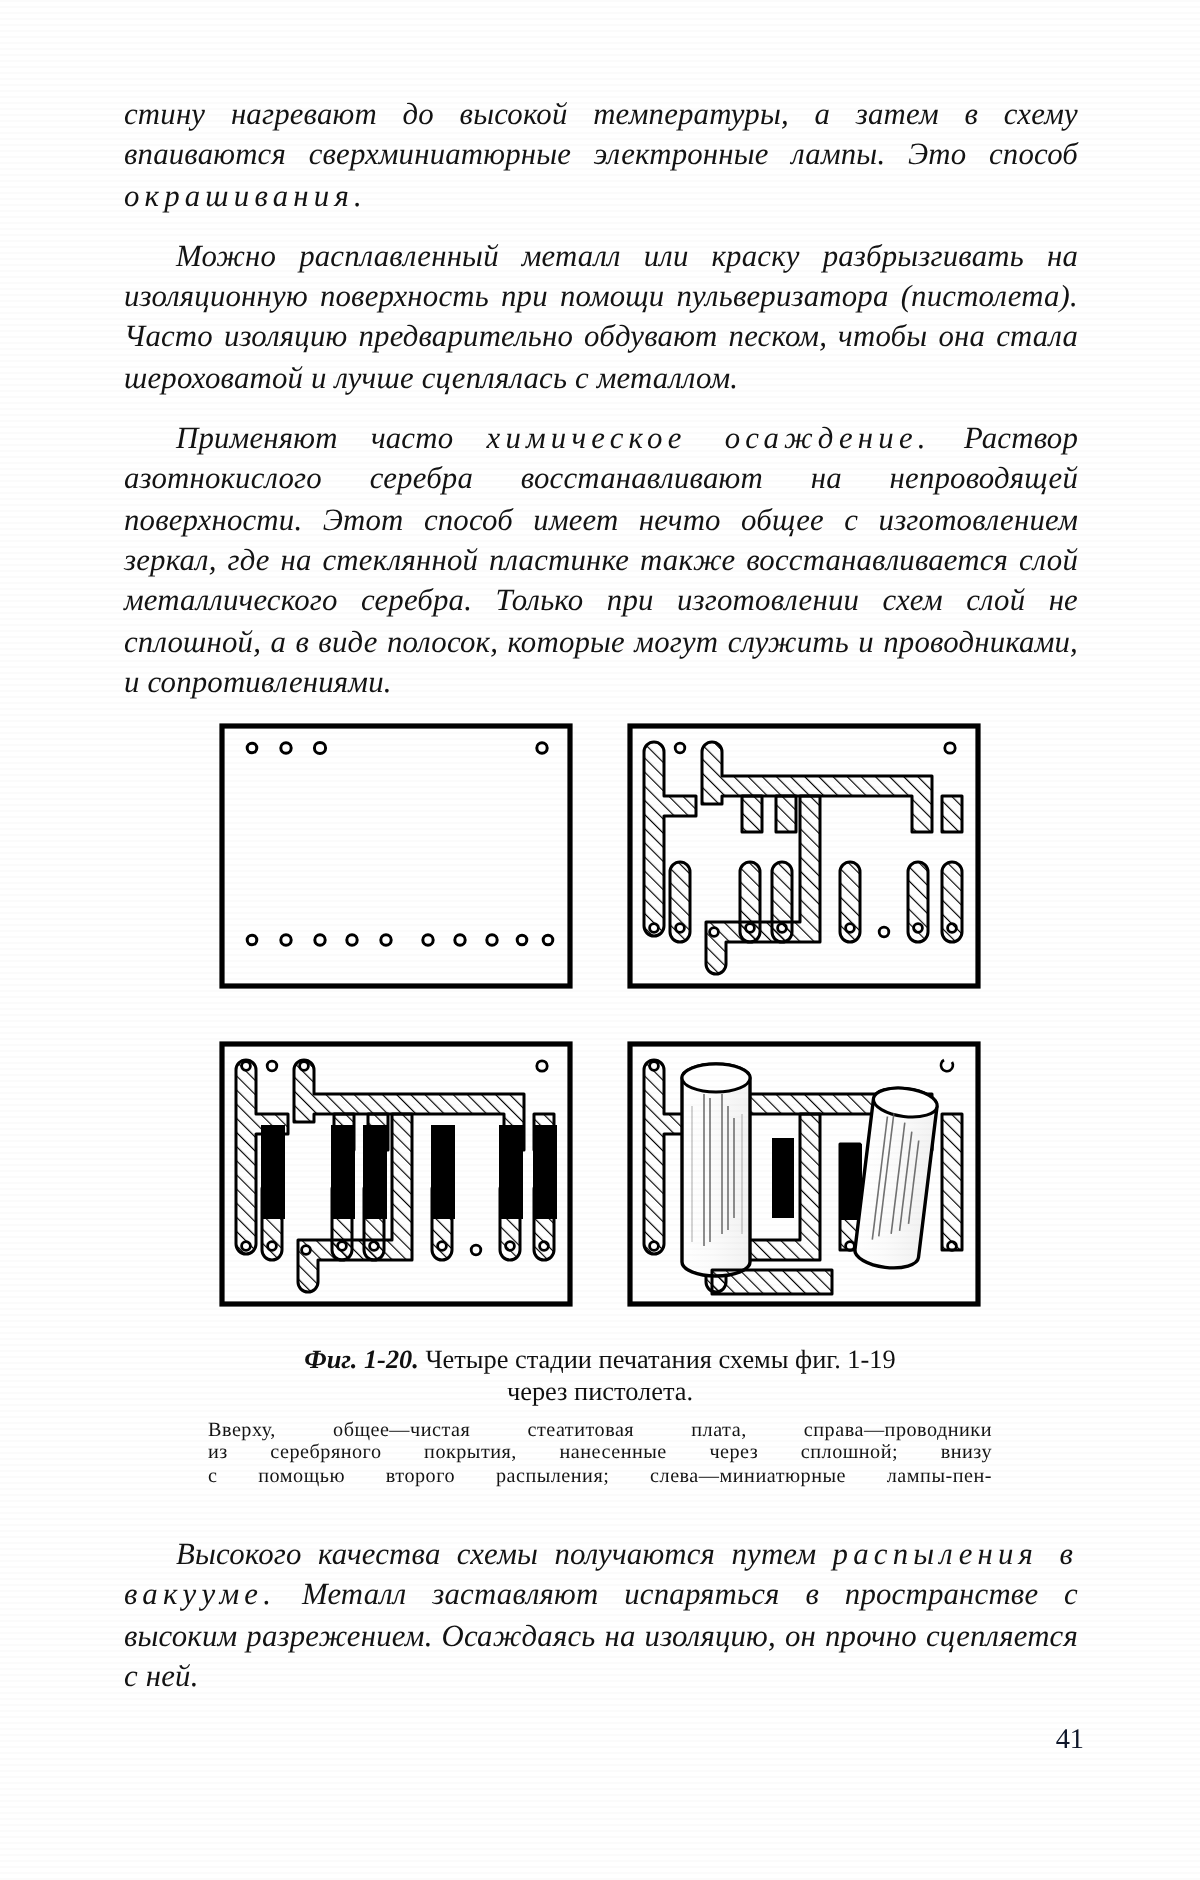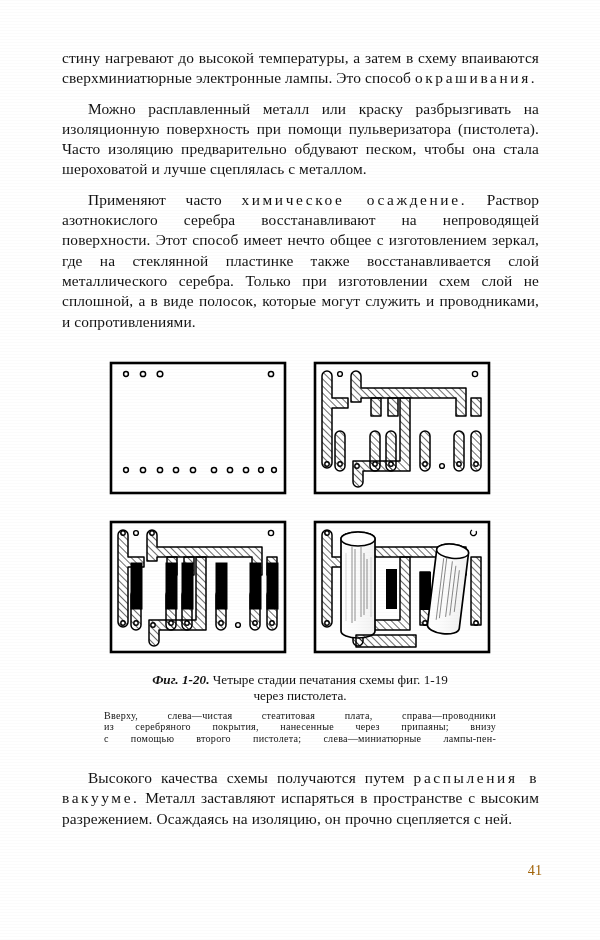--- a/index.html
+++ b/index.html
@@ -33,20 +33,21 @@
     width: 477px;
   }
   .para {
     margin: 0 0 0 0;
     font-size: 15.4px;
     line-height: 20.3px;
     text-align: justify;
     text-justify: inter-word;
     letter-spacing: 0.1px;
     color: #131313;
+    font-style: italic;
     -webkit-font-smoothing: none;
   }
   .para + .para { margin-top: 10px; }
   .para.indent { text-indent: 26px; }
   
   .sp { letter-spacing: 2.6px; }
 
   
   #figure {
     position: absolute;
@@ -106,21 +107,21 @@
     top: 768px;
     width: 477px;
   }
 
   
   #pageno {
     position: absolute;
     right: 58px;
     top: 862px;
     font-size: 14.2px;
-    color: #a16207;
+    color: #0f172a;
   }
 
   
   #grain {
     position: absolute;
     inset: 0;
     pointer-events: none;
     opacity: 0.035;
     background-image:
       repeating-linear-gradient(0deg, rgba(0,0,0,.5) 0 1px, transparent 1px 3px);
@@ -349,23 +350,23 @@
 
     </div>
 
     <div class="caption-title">
       <span class="figno">Фиг. 1-20.</span>
       <span>Четыре стадии печатания схемы фиг. 1-19</span><br>
       <span>через пистолета.</span>
     </div>
 
     <div class="caption-body">
-      <span class="ln just">Вверху, слева—чистая стеатитовая плата, справа—проводники</span>
-      <span class="ln just">из серебряного покрытия, нанесенные через припаяны; внизу</span>
-      <span class="ln just">с помощью второго пистолета; слева—миниатюрные лампы-пен-</span>
+      <span class="ln just">Вверху, общее—чистая стеатитовая плата, справа—проводники</span>
+      <span class="ln just">из серебряного покрытия, нанесенные через сплошной; внизу</span>
+      <span class="ln just">с помощью второго распыления; слева—миниатюрные лампы-пен-</span>
     </div>
   </div>
 
   <div id="closing">
     <p class="para indent"><span>Высокого качества схемы получаются путем </span><span class="sp">распыления в вакууме.</span><span> Металл заставляют испаряться в пространстве с высоким разрежением. Осаждаясь на изоляцию, он прочно сцепляется с ней.</span></p>
   </div>
 
   <div id="pageno">41</div>
 
   <div id="grain"></div>

